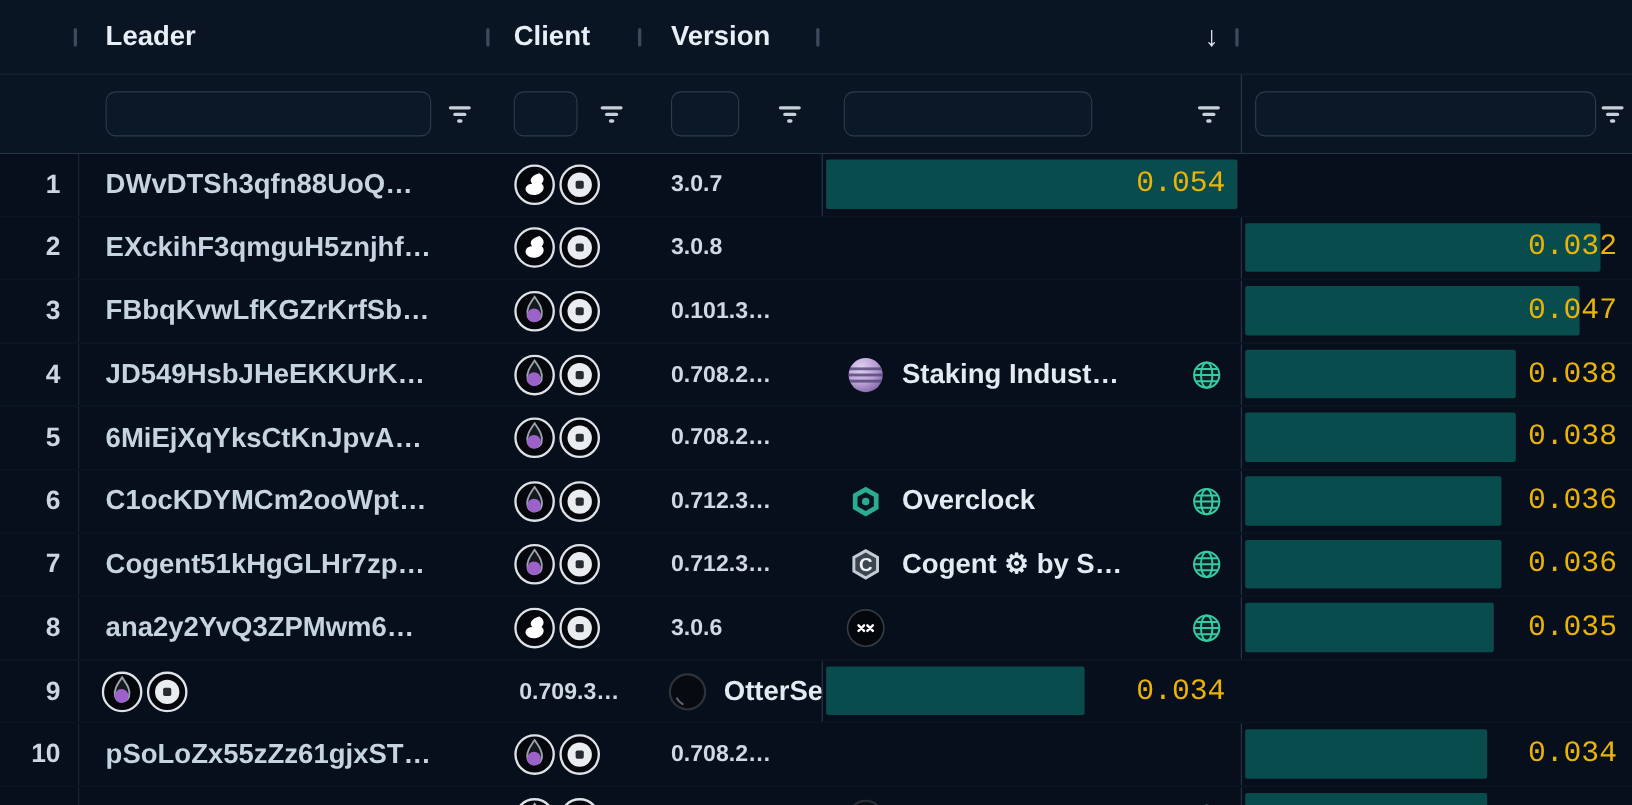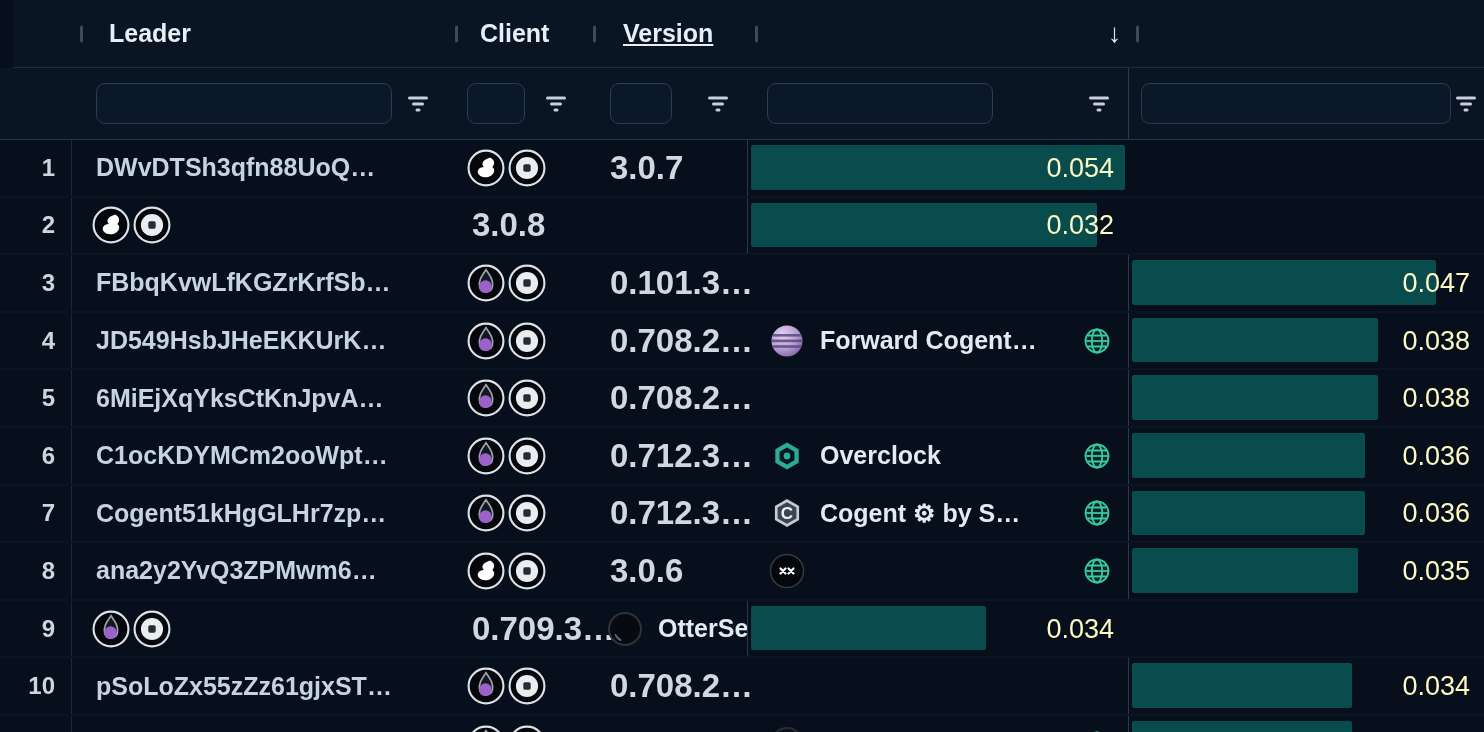--- a/index.html
+++ b/index.html
@@ -4,38 +4,38 @@
 <style>
   html,body{margin:0;padding:0;background:#02070f;}
   *{box-sizing:border-box;}
   .table{
     width:1484px;height:732px;overflow:hidden;position:relative;
     background:#060f1b;
     font-family:"Liberation Sans",sans-serif;
     -webkit-font-smoothing:antialiased;
   }
   .row{display:grid;grid-template-columns:72px 375px 138px 162px 381px 356px;}
-  .header-row{height:68px;background:#0a1523;border-bottom:1px solid #1f2b39;margin-left:13px;}
+  .header-row{height:68px;background:#0a1523;border-bottom:1px solid #1f2b39;}
   .filter-row{height:72px;background:#0a1523;border-bottom:1px solid #27333f;}
   .body-row{height:57.6px;background:#060f1b;border-bottom:2px solid #0a1522;}
   .cell{display:flex;align-items:center;min-width:0;}
   .c-num{justify-content:flex-end;padding-right:16px;border-right:1px solid #1c2836;
          color:#ccd6df;font-weight:600;font-size:24px;}
   .c-leader{padding-left:24px;color:#c6d4e0;font-weight:600;font-size:25px;
             white-space:nowrap;overflow:hidden;}
   .c-client{padding-left:20px;}
-  .c-version{padding-left:25px;color:#cfd9e2;font-weight:600;font-size:33px;white-space:nowrap;}
+  .c-version{padding-left:25px;color:#cfd9e2;font-weight:600;font-size:21px;white-space:nowrap;}
   .c-name{padding-left:22px;color:#e3eaf1;font-weight:700;font-size:25px;white-space:nowrap;overflow:hidden;}
   .c-reward{border-left:1px solid #2b3949;position:relative;}
   .hcell{position:relative;color:#e8eef5;font-weight:700;font-size:25px;}
   .hcell.tick::after{content:"";position:absolute;right:2px;top:50%;transform:translateY(-50%);
     width:3px;height:17px;background:#3b4a5c;border-radius:2px;}
   .h-leader{padding-left:24px;}
   .h-client{padding-left:20px;}
-  .h-version{padding-left:25px;text-decoration:underline;}
+  .h-version{padding-left:25px;}
   .h-name{padding-left:22px;}
   .h-reward{justify-content:flex-end;padding-right:20px;gap:8px;}
   .sort-arrow{font-weight:400;color:#dfe7ee;font-size:26px;}
   .fcell{position:relative;}
   .f-leader{padding-left:24px;}
   .f-client{padding-left:20px;}
   .f-version{padding-left:25px;}
   .f-name{padding-left:20px;}
   .f-reward{padding-left:12px;}
   .flt-input{height:41px;background:#0a1828;border:1.5px solid #2d3c4e;border-radius:9px;
@@ -44,21 +44,21 @@
   .w-name{width:226px;} .w-reward{flex:1;}
   .filter-btn{margin-left:auto;margin-right:14px;background:none;border:none;padding:4px;cursor:pointer;
     display:flex;align-items:center;}
   .icon{display:inline-flex;align-items:center;justify-content:center;flex:none;}
   .client-ic{width:38px;height:38px;}
   .client-ic + .client-ic{margin-left:3px;}
   .name-ic{width:36px;height:36px;margin-right:15px;}
   .globe{width:30px;height:30px;margin-left:auto;margin-right:16px;}
   .bar{position:absolute;left:3px;top:5px;bottom:6px;background:#094c4e;border-radius:2px;}
   .reward-text{position:absolute;right:14px;top:50%;transform:translateY(-50%);
-    font-family:Liberation Sans, sans-serif;font-size:27px;color:#fef9c3;}
+    font-family:Liberation Mono, monospace;font-size:27px;color:#eab308;}
   .leader-text{overflow:hidden;text-overflow:ellipsis;}
 </style>
 </head>
 <body>
 
 <div class="table">
 
   <div class="row header-row">
     <div class="cell hcell tick"></div>
     <div class="cell hcell tick h-leader">Leader</div>
@@ -165,20 +165,23 @@
           </span>
         </div>
         <div class="cell c-version">3.0.7</div>
         <div class="cell c-reward">
           <div class="bar" style="width: calc(100% - 6px);"></div>
           <span class="reward-text">0.054</span>
         </div>
       </div>
       <div class="row body-row">
         <div class="cell c-num">2</div>
+        <div class="cell c-leader">
+          <span class="leader-text">EXckihF3qmguH5znjhf…</span>
+        </div>
         <div class="cell c-client">
           <span class="icon client-ic">
             <svg viewBox="0 0 36 36" width="38" height="38">
               <circle cx="18" cy="18" r="16.5" fill="#05070d" stroke="#dde2e7" stroke-width="2"></circle>
               <path d="M22 8c-7 2-9 6-6 9-5 0-7 4-5 7 2 3 8 4 12 1 3-2 4-6 1-8 3-3 2-7-2-9z" fill="#ffffff"></path>
             </svg>
           </span>
           <span class="icon client-ic">
             <svg viewBox="0 0 36 36" width="38" height="38">
               <circle cx="18" cy="18" r="16.5" fill="#05070d" stroke="#dde2e7" stroke-width="2"></circle>
@@ -258,21 +261,21 @@
                 </clipPath>
               </defs>
               <circle cx="18" cy="18" r="15.5" fill="url(#fwg)"></circle>
               <g clip-path="url(#fwc)" fill="#574a79" opacity="0.85">
                 <rect x="2" y="11" width="32" height="2.6"></rect>
                 <rect x="2" y="16.6" width="32" height="2.6"></rect>
                 <rect x="2" y="22.2" width="32" height="2.6"></rect>
               </g>
             </svg>
           </span>
-          <span>Forward Cogent…</span>
+          <span>Staking Indust…</span>
           <span class="icon globe">
             <svg viewBox="0 0 30 30" width="30" height="30" fill="none" stroke="#38caa0" stroke-width="1.8">
               <circle cx="15" cy="15" r="11.5" fill="rgba(56,202,160,0.10)"></circle>
               <ellipse cx="15" cy="15" rx="5.2" ry="11.5"></ellipse>
               <line x1="3.5" y1="15" x2="26.5" y2="15"></line>
               <path d="M5.5 9.5h19M5.5 20.5h19"></path>
             </svg>
           </span>
         </div>
         <div class="cell c-reward">

